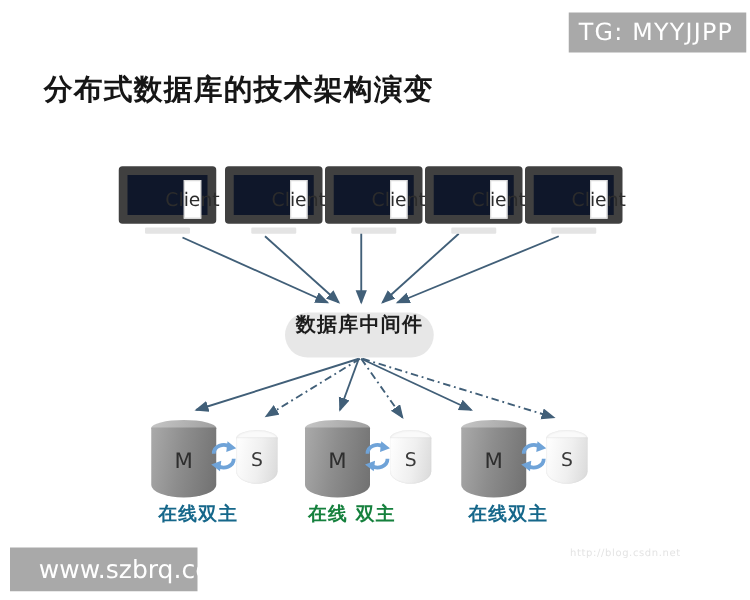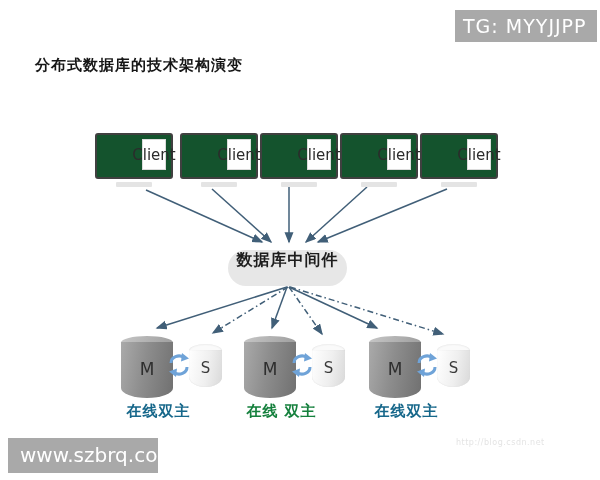--- a/index.html
+++ b/index.html
@@ -9,36 +9,36 @@
   }
   
   .tg-badge {
     position:absolute; left:455px; top:10px; width:142px; height:32px;
     background:#a9a9a9; color:#fff; font-size:19px; line-height:32px;
     padding-left:8px; box-sizing:border-box; letter-spacing:1px;
   }
   .site-badge {
     position:absolute; left:8px; top:438px; width:150px; height:35px;
     background:#a9a9a9; color:#fff; font-size:20px; line-height:35px;
-    padding-left:12px; box-sizing:border-box;
+    padding-left:23px; box-sizing:border-box;
   }
   .faint-url {
     position:absolute; left:456px; top:406px; font-size:8px; color:#e4e4e4;
     letter-spacing:0.5px;
     margin-top:32px;
   }
   
   .title {
-    position:absolute; left:35px; top:56px; font-size:15px; font-weight:bold;
+    position:absolute; left:35px; top:56px; font-size:23px; font-weight:bold;
     color:#161616; letter-spacing:1px;
   }
   
   .monitor { position:absolute; top:133px; width:78px; }
   .monitor .frame {
-    width:78px; height:46px; background:#14532d; border:2px solid #404040;
+    width:78px; height:46px; background:#0f172a; border:7px solid #404040;
     border-radius:3px; box-sizing:border-box;padding-left:40px;
   }
   .monitor .screen {
     margin:4px 5px 0 5px; height:29px; background:#ffffff;
     border:1px solid #dcdcdc; display:flex; align-items:center; justify-content:center;
   }
   .monitor .screen span { font-size:15px; color:#2c2c2c; font-weight:500; }
   .monitor .stand { width:36px; height:5px; background:#e4e4e4; margin:3px auto 0 auto; border-radius:1px; }
   .mon1 { left:95px; }  .mon2 { left:180px; } .mon3 { left:260px; }
   .mon4 { left:340px; } .mon5 { left:420px; }

